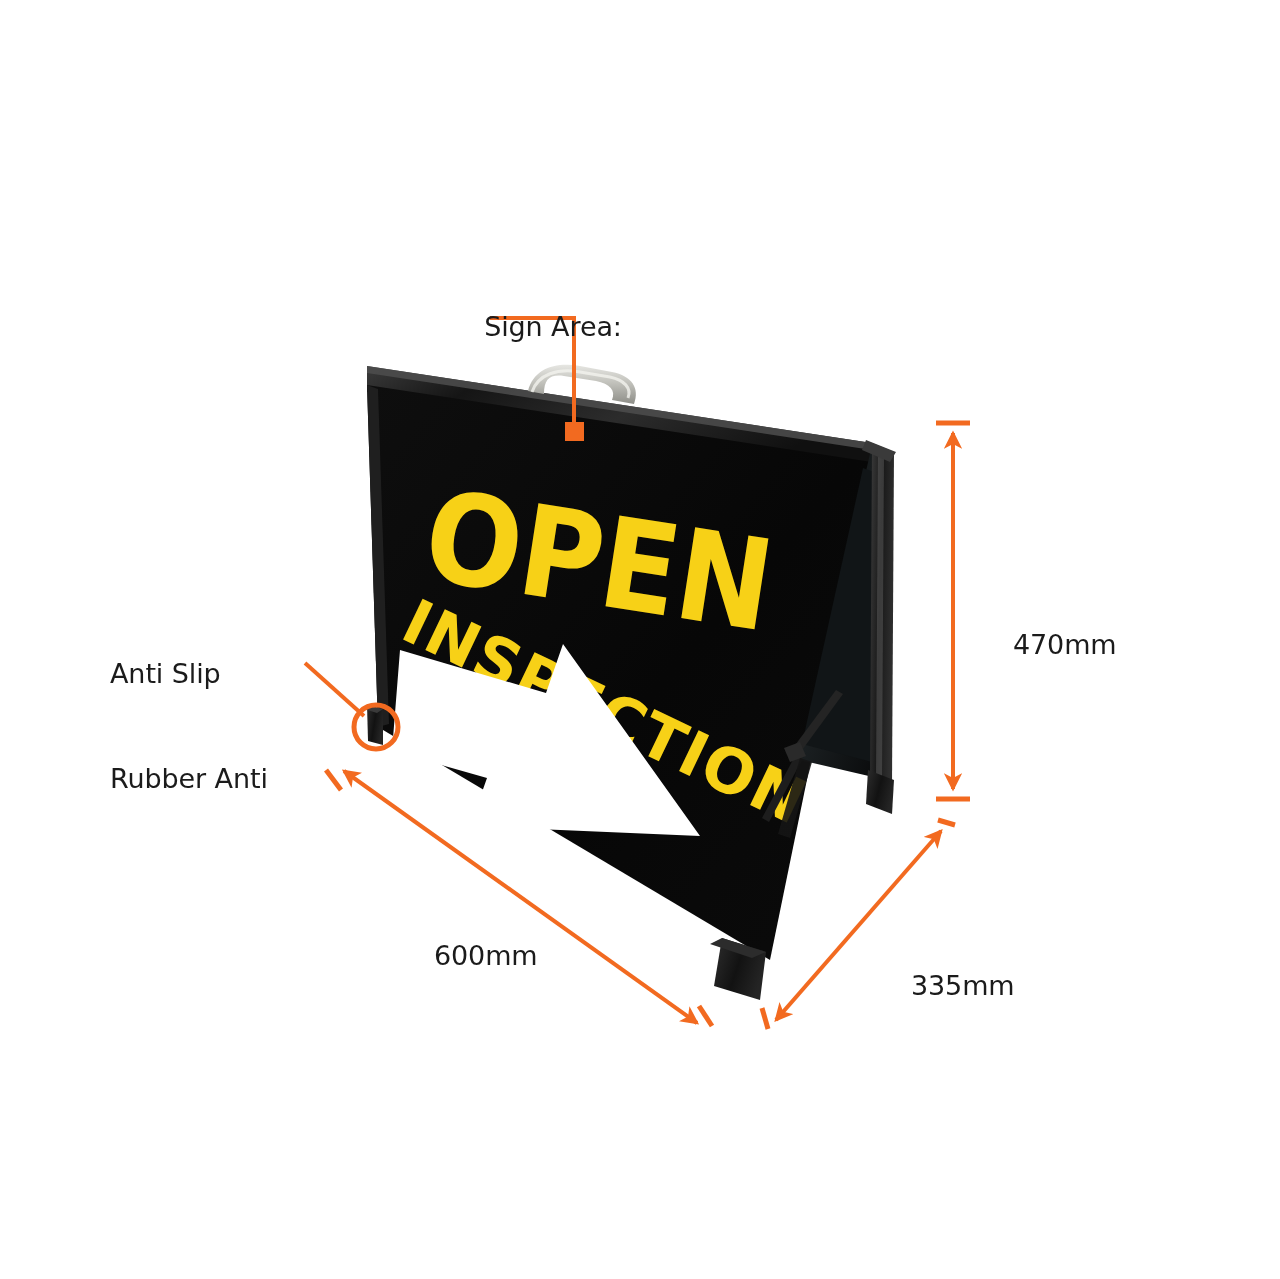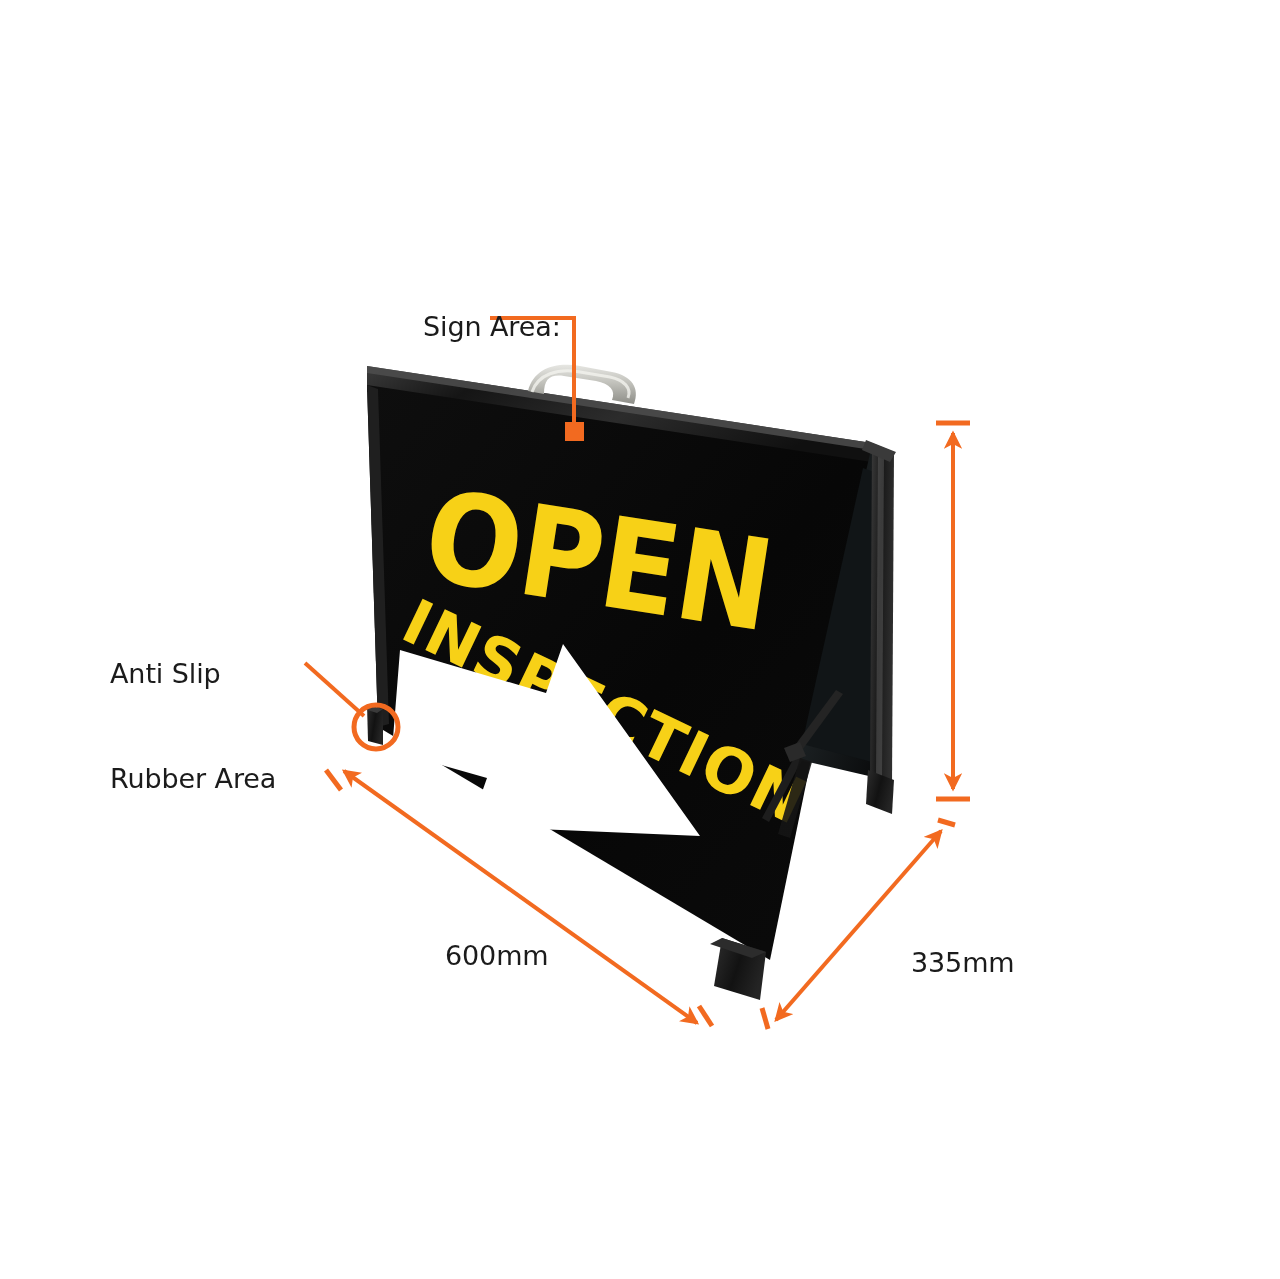--- a/index.html
+++ b/index.html
@@ -163,31 +163,34 @@
       <line x1="344" y1="771" x2="697" y2="1023" marker-start="url(#arrowEnd)" marker-end="url(#arrowEnd)"></line>
       <line x1="326" y1="770" x2="341" y2="790" stroke-width="5"></line>
       <line x1="699" y1="1006" x2="712" y2="1026" stroke-width="5"></line>
 
       <line x1="776" y1="1020" x2="941" y2="831" marker-start="url(#arrowEnd)" marker-end="url(#arrowEnd)"></line>
       <line x1="762" y1="1008" x2="768" y2="1029" stroke-width="5"></line>
       <line x1="938" y1="820" x2="955" y2="825" stroke-width="5"></line>
     </g>
   </svg>
 
-  <div class="anno-label left" style="left:423px; top:239px; width:260px;">
+  <div class="anno-label left" style="left:423px; top:239px; width:260px;text-align:center;">
     <div>Sign Area:</div>
   </div>
 
   <div class="anno-label right" style="left:110px; top:586px; width:252px;">
     <div>Anti Slip</div>
-    <div>Rubber Area</div>
+    <div>Rubber Anti</div>
   </div>
 
+  <div class="anno-label left" style="left:979px; top:592px; width:180px;">
+    <span>470mm</span>
+  </div>
 
-  <div class="anno-label left" style="left:411px; top:903px; width:180px;">
+  <div class="anno-label left" style="left:400px; top:903px; width:180px;">
     <span>600mm</span>
   </div>
 
-  <div class="anno-label left" style="left:877px; top:910px; width:180px;">
+  <div class="anno-label left" style="left:877px; top:933px; width:180px;">
     <span>335mm</span>
   </div>
 
 </div>
 
 </body></html>

